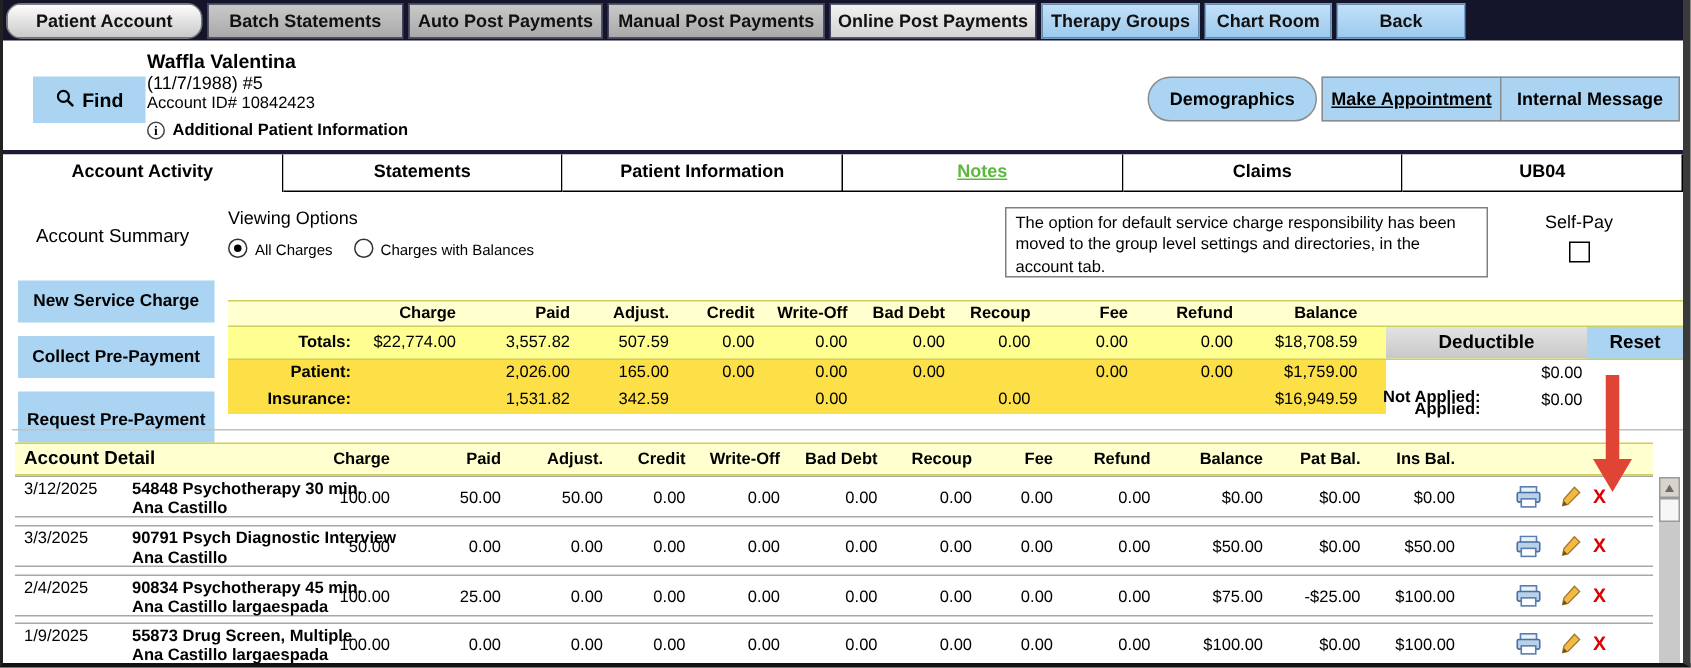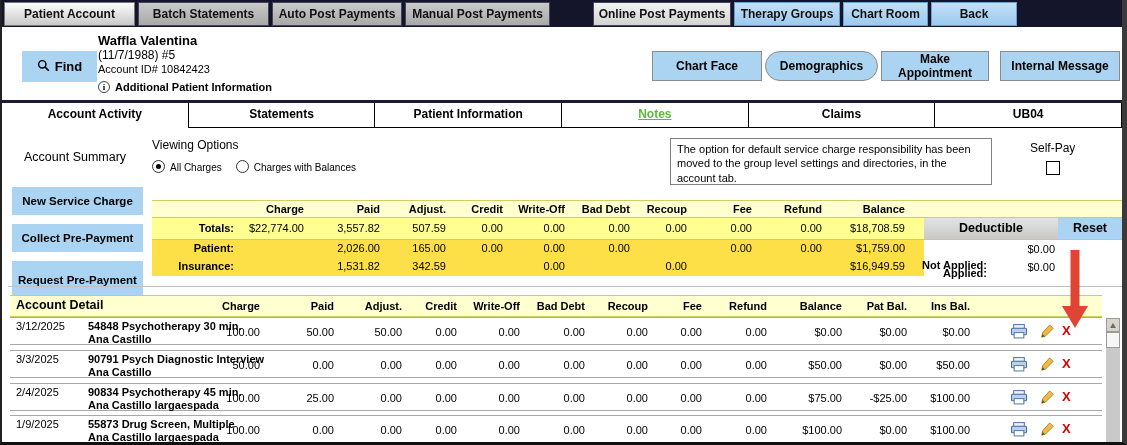--- a/index.html
+++ b/index.html
@@ -9,23 +9,23 @@
     border-left: 2px solid #222; border-right: 5px solid #3a3a3a;
     border-bottom: 3px solid #111; overflow: hidden;
   }
   .abs { position: absolute; }
 
   
   .topbar { position: absolute; left: 0; top: 0; width: 1120px; height: 27px;
     background: #14142b; display: flex; gap: 3px; padding: 2px 0 0 2px; }
   .toptab { height: 24px; line-height: 23px; text-align: center; font-size: 12px;
     font-weight: bold; color: #111; border: 1px solid #44445f; cursor: default; }
-  .toptab.active { background: linear-gradient(#fdfdfd, #c9c9c9); border-color: #777; }
+  .toptab.active { background: linear-gradient(#fdfdfd, #c9c9c9); border-color: #777; border-radius: 10px; }
   .toptab.gray   { background: linear-gradient(#c9c9c9, #a9a9a9); }
-  .toptab.light  { background: linear-gradient(#f2f2f2, #d3d3d3); margin-left: 40px; }
+  .toptab.light  { background: linear-gradient(#f2f2f2, #d3d3d3); }
   .toptab.blue   { background: linear-gradient(#c2e0f8, #9ccaee); border-color: #6f9fc8; }
 
   
   .btn-blue { background: #aad4f2; border: 1px solid #8c8c8c; font-weight: bold;
     font-size: 12px; color: #000; text-align: center; cursor: pointer; }
   .flat-blue { background: #aad4f2; border: none; font-weight: bold; font-size: 11.5px;
     color: #000; text-align: center; cursor: pointer; }
   .find-btn { display: flex; align-items: center; justify-content: center; gap: 5px;
     background: #aad4f2; border: none; font-weight: bold; font-size: 13px; cursor: pointer; }
   .pname { font-size: 13px; font-weight: bold; }
@@ -123,23 +123,22 @@
     </span>
     <span>Find</span>
   </button>
   <div class="pname abs" style="left:96px; top:33px;">Waffla Valentina</div>
   <div class="pline abs" style="left:96px; top:48px;">(11/7/1988) #5</div>
   <div class="pline2 abs" style="left:96px; top:63px;">Account ID# 10842423</div>
   <div class="info-row abs" style="left:96px; top:81px;">
     <span class="info-circ">i</span>
     <span>Additional Patient Information</span>
   </div>
-  <button class="btn-blue abs" style="left:650px; top:51px; width:110px; height:30px;">Chart Face</button>
   <button class="btn-blue abs" style="left:763px; top:51px; width:113px; height:30px;border-radius:15px;">Demographics</button>
-  <button class="btn-blue abs" style="left:879px; top:51px; width:108px; height:30px;">Make Appointment</button>
+  <button class="btn-blue abs" style="left:879px; top:51px; width:120px; height:30px;text-decoration:underline;">Make Appointment</button>
   <button class="btn-blue abs" style="left:998px; top:51px; width:120px; height:30px;">Internal Message</button>
 
   <div class="divider"></div>
 
   <div class="subtabs">
     <div class="subtab first active">Account Activity</div>
     <div class="subtab">Statements</div>
     <div class="subtab">Patient Information</div>
     <div class="subtab notes"><a href="#">Notes</a></div>
     <div class="subtab">Claims</div>

